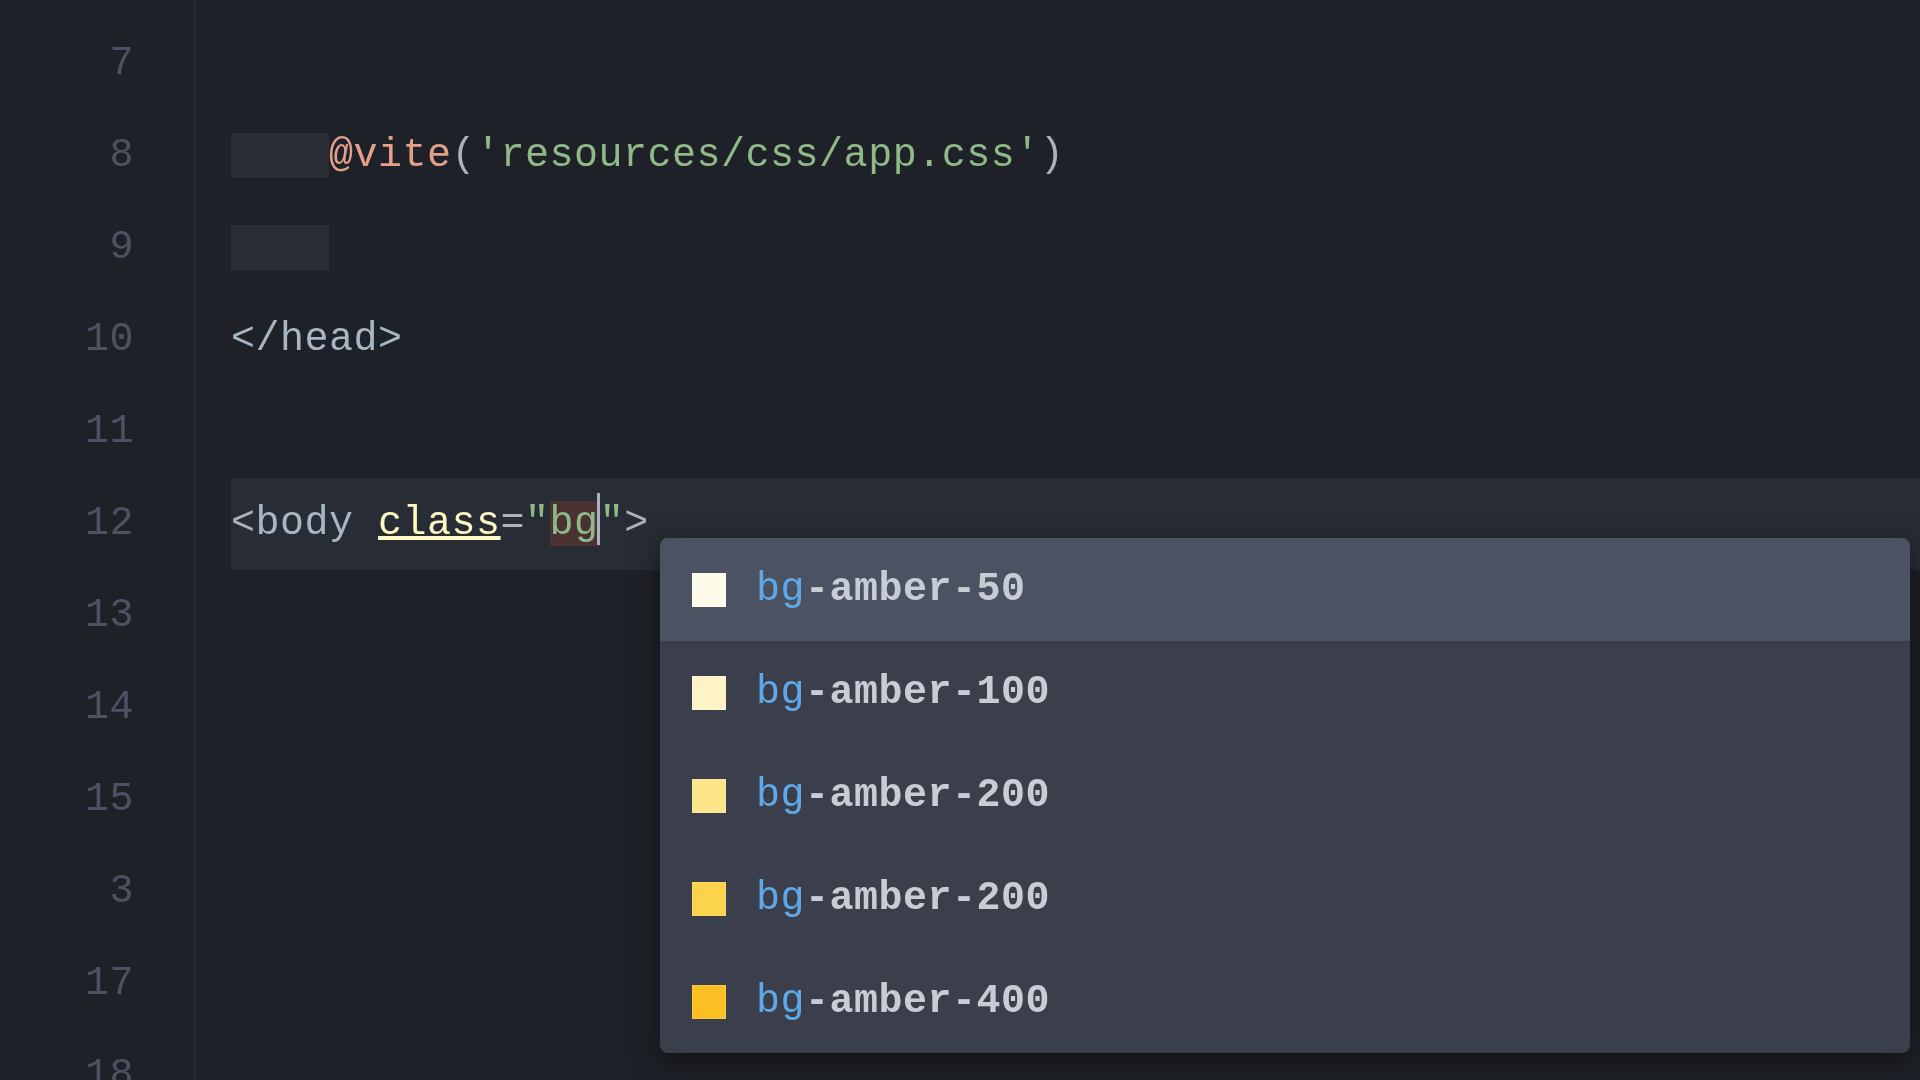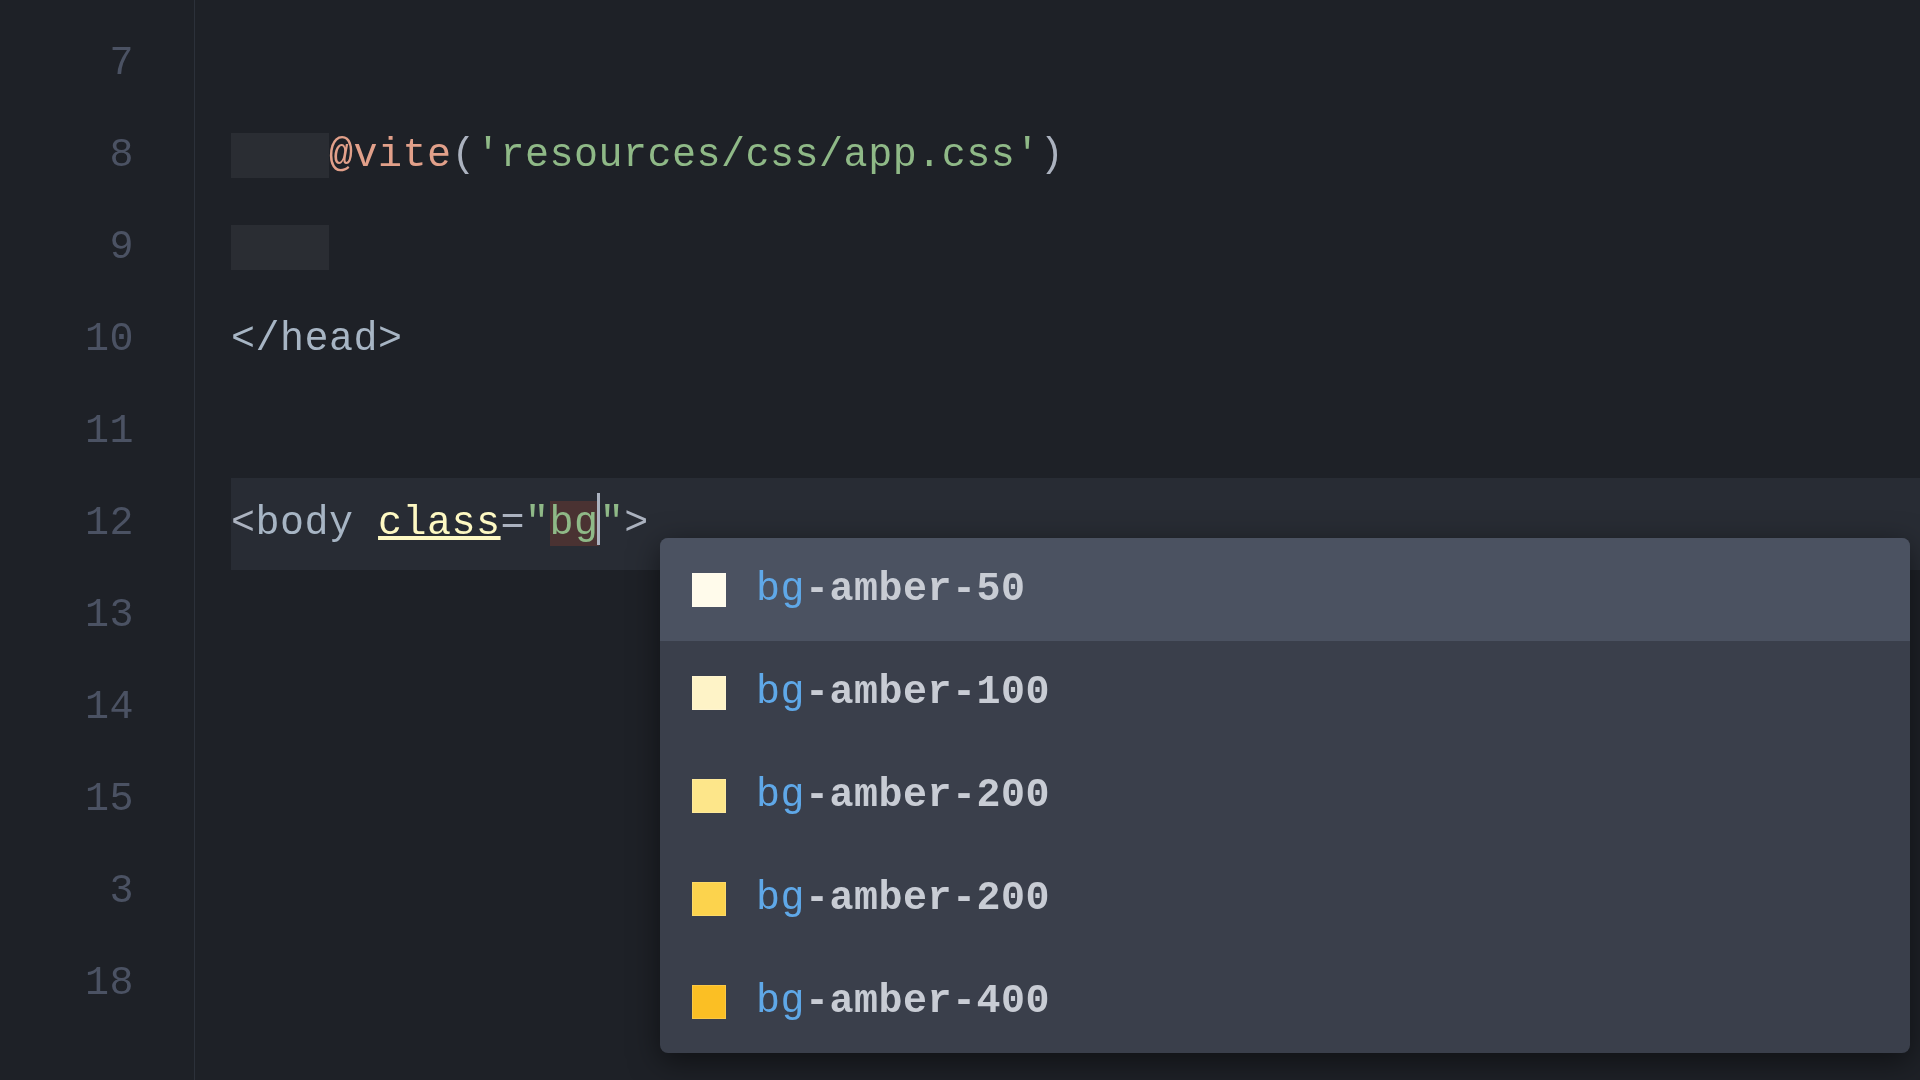--- a/index.html
+++ b/index.html
@@ -112,20 +112,21 @@
     <div class="line-num">7</div>
     <div class="line-num">8</div>
     <div class="line-num">9</div>
     <div class="line-num">10</div>
     <div class="line-num">11</div>
     <div class="line-num">12</div>
     <div class="line-num">13</div>
     <div class="line-num">14</div>
     <div class="line-num">15</div>
     <div class="line-num">3</div>
+    <div class="line-num">17</div>
     <div class="line-num">18</div>
   </div>
 
   <div class="code">
     <div class="line"> </div>
     <div class="line"><span class="indent-highlight">    </span><span class="directive">@vite</span><span class="punct">(</span><span class="string">'resources/css/app.css'</span><span class="punct">)</span></div>
     <div class="line"><span class="indent-highlight">    </span></div>
     <div class="line"><span class="tag-name">&lt;/head&gt;</span></div>
     <div class="line"> </div>
     <div class="line active"><span class="punct">&lt;</span><span class="tag-name">body</span><span> </span><span class="attr-name">class</span><span class="punct">=</span><span class="string">"</span><span class="class-val-match">bg</span><span class="cursor"></span><span class="string">"</span><span class="punct">&gt;</span></div>

